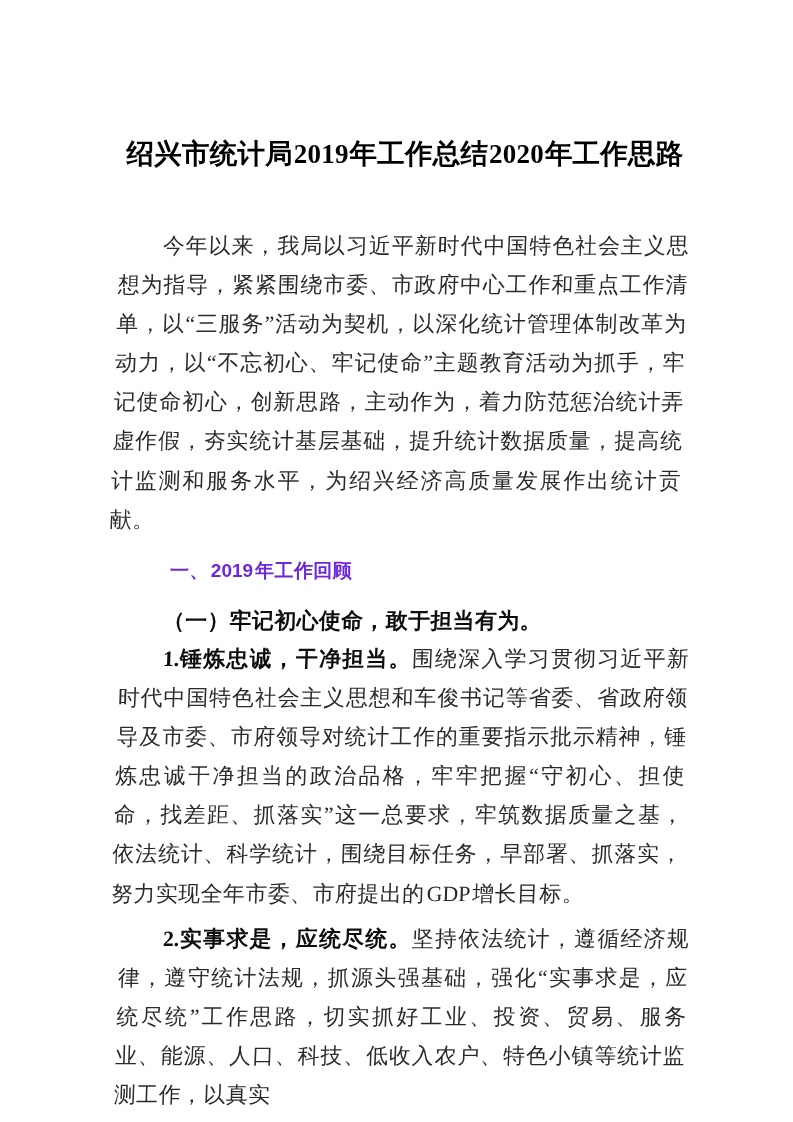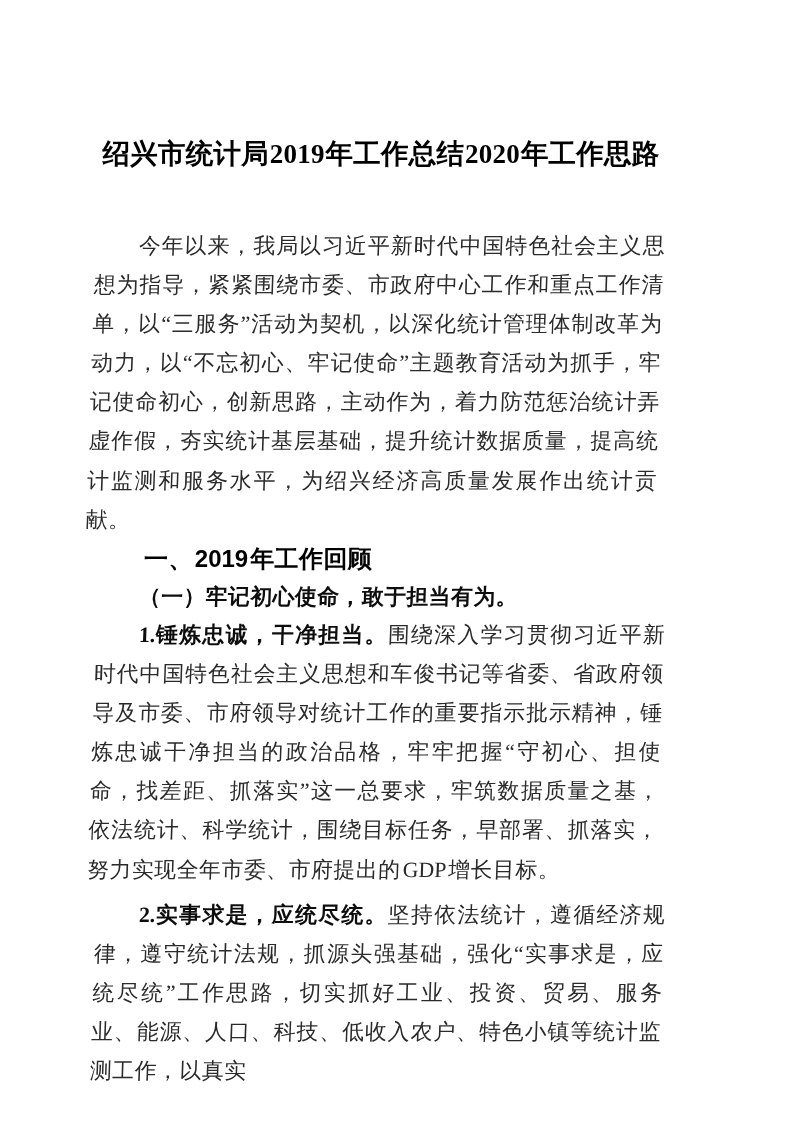--- a/index.html
+++ b/index.html
@@ -12,21 +12,21 @@
     position: relative;
     width: 793px;
     height: 1122px;
     background: #ffffff;
     overflow: hidden;
     box-sizing: border-box;
   }
 
   #content {
     position: absolute;
-    left: 96px;
+    left: 120px;
     top: 0;
     width: 570px;
   }
 
   
   .doc-title {
     margin: 0;
     padding: 0;
     padding-top: 133px;
     font-family: "Liberation Sans", "DejaVu Sans", sans-serif;
@@ -60,26 +60,26 @@
     transform: skewX(-2deg);
     transform-origin: left top;
   }
 
   .para.first {
     margin-top: 52px;
   }
 
   
   .h1-cn {
-    margin: 0;
+    margin: 12px;
     font-family: "Liberation Sans", "DejaVu Sans", sans-serif;
     font-weight: bold;
-    font-size: 24px;
+    font-size: 19px;
     line-height: 38px;
-    color: #000000;
+    color: #6d28d9;
     text-indent: 2em;
     letter-spacing: 0.4px;
     word-break: break-all;
   }
   .h1-cn .num {
     font-family: "Liberation Sans", "DejaVu Sans", sans-serif;
     font-weight: bold;
     letter-spacing: 0;
     padding: 0 2px;
   }

